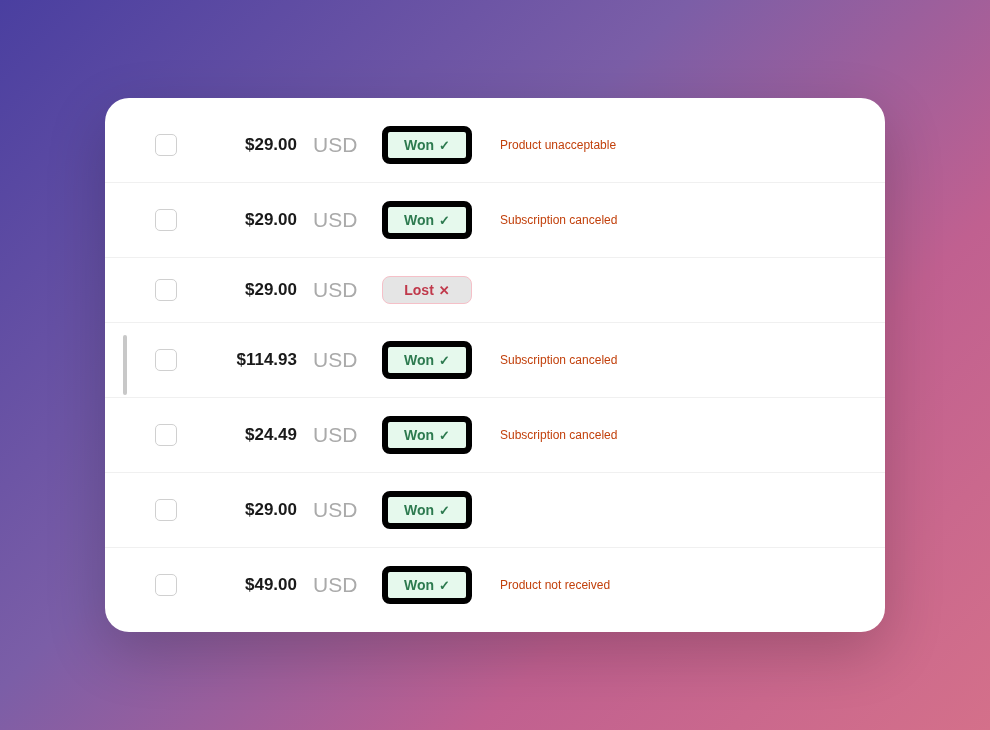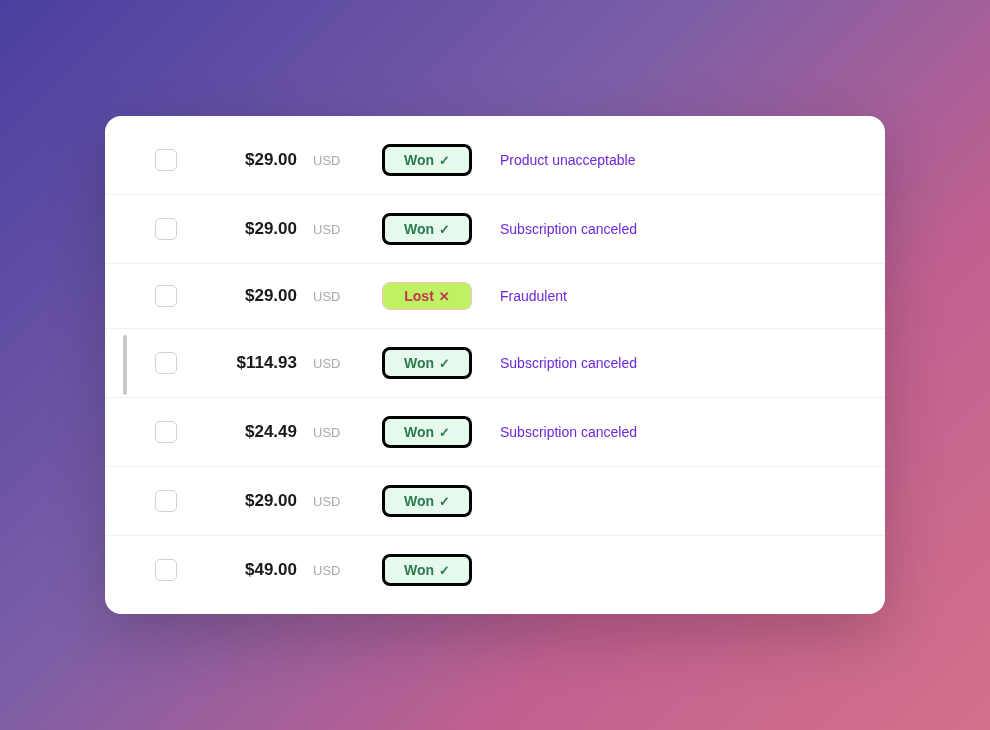--- a/index.html
+++ b/index.html
@@ -13,21 +13,21 @@
       height: 730px;
       background: linear-gradient(135deg, #4a3fa0 0%, #7b5ea7 40%, #c06090 70%, #d4708a 100%);
       display: flex;
       align-items: center;
       justify-content: center;
       font-family: -apple-system, BlinkMacSystemFont, 'Segoe UI', sans-serif;
     }
 
     .card {
       background: #ffffff;
-      border-radius: 16px;
+      border-radius: 24px;
       width: 780px;
       padding: 10px 0;
       box-shadow: 0 20px 60px rgba(0,0,0,0.2);
       position: relative;
     }
 
     .scrollbar {
       position: absolute;
       left: 18px;
       top: 50%;
@@ -65,21 +65,21 @@
       font-size: 17px;
       font-weight: 700;
       color: #1a1a1a;
       width: 90px;
       text-align: right;
       margin-right: 16px;
       flex-shrink: 0;
     }
 
     .currency {
-      font-size: 13px;
+      font-size: 21px;
       color: #aaa;
       width: 45px;
       margin-right: 24px;
       flex-shrink: 0;
     }
 
     .badge {
       display: inline-flex;
       align-items: center;
       gap: 5px;
@@ -89,36 +89,36 @@
       font-weight: 600;
       width: 90px;
       justify-content: center;
       flex-shrink: 0;
       margin-right: 28px;
     }
 
     .badge-won {
       background: #e6f9ed;
       color: #2d7a4f;
-      border: 3px solid #000000;
+      border: 6px solid #000000;
     }
 
     .badge-lost {
-      background: #bef264;
+      background: #e5e5e5;
       color: #c0394b;
       border: 1px solid #f5c0c8;
     }
 
     .badge-icon {
       font-size: 13px;
     }
 
     .reason {
-      font-size: 14px;
-      color: #6d28d9;
+      font-size: 12px;
+      color: #c2410c;
       flex: 1;
     }
   </style>
 </head>
 <body>
 
 <div class="card">
   <div class="scrollbar"></div>
 <div class="row">
       <div class="checkbox"></div>
@@ -141,21 +141,20 @@
       <div class="reason">Subscription canceled</div>
     </div>
     <div class="row">
       <div class="checkbox"></div>
       <div class="amount">$29.00</div>
       <div class="currency">USD</div>
       <div class="badge badge-lost">
         <span>Lost</span>
         <span class="badge-icon">✕</span>
       </div>
-      <div class="reason">Fraudulent</div>
     </div>
     <div class="row">
       <div class="checkbox"></div>
       <div class="amount">$114.93</div>
       <div class="currency">USD</div>
       <div class="badge badge-won">
         <span>Won</span>
         <span class="badge-icon">✓</span>
       </div>
       <div class="reason">Subscription canceled</div>
@@ -180,14 +179,15 @@
       </div>
     </div>
     <div class="row">
       <div class="checkbox"></div>
       <div class="amount">$49.00</div>
       <div class="currency">USD</div>
       <div class="badge badge-won">
         <span>Won</span>
         <span class="badge-icon">✓</span>
       </div>
+      <div class="reason">Product not received</div>
     </div>
   </div>
 
 </body></html>

